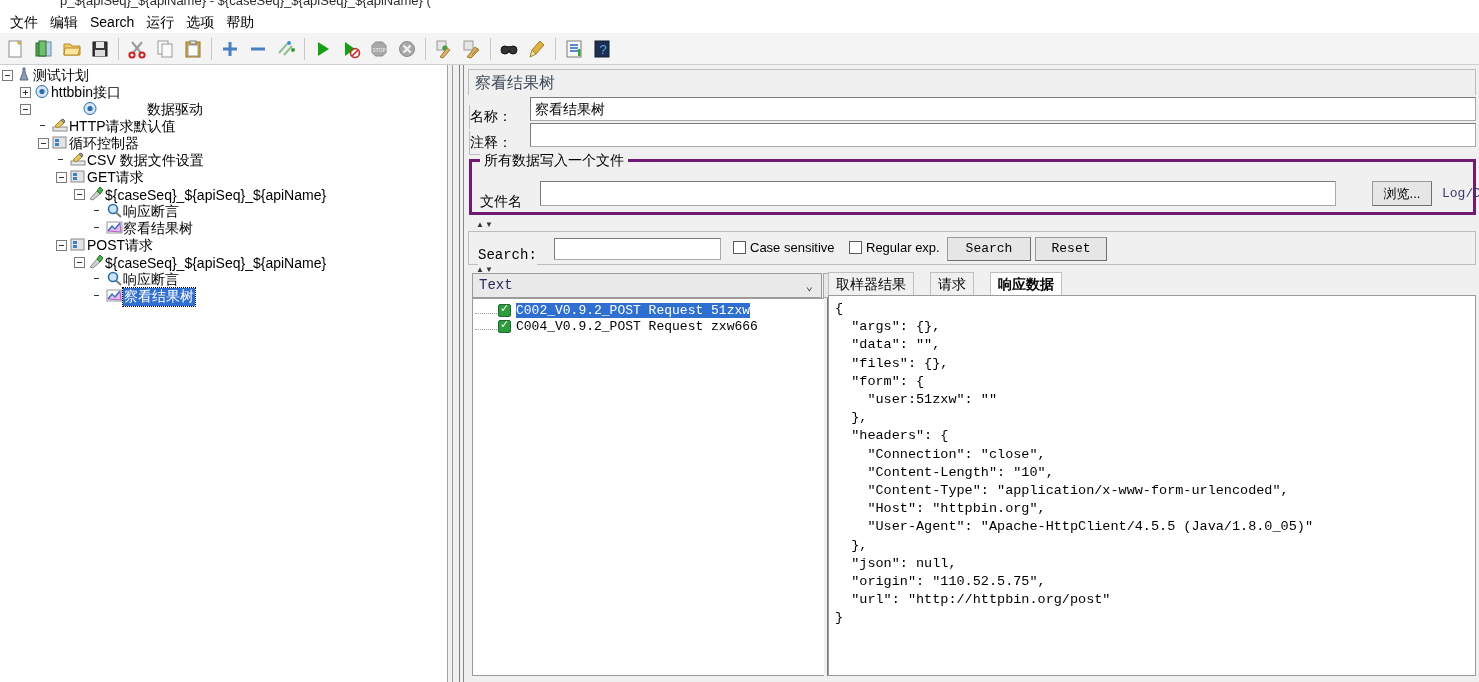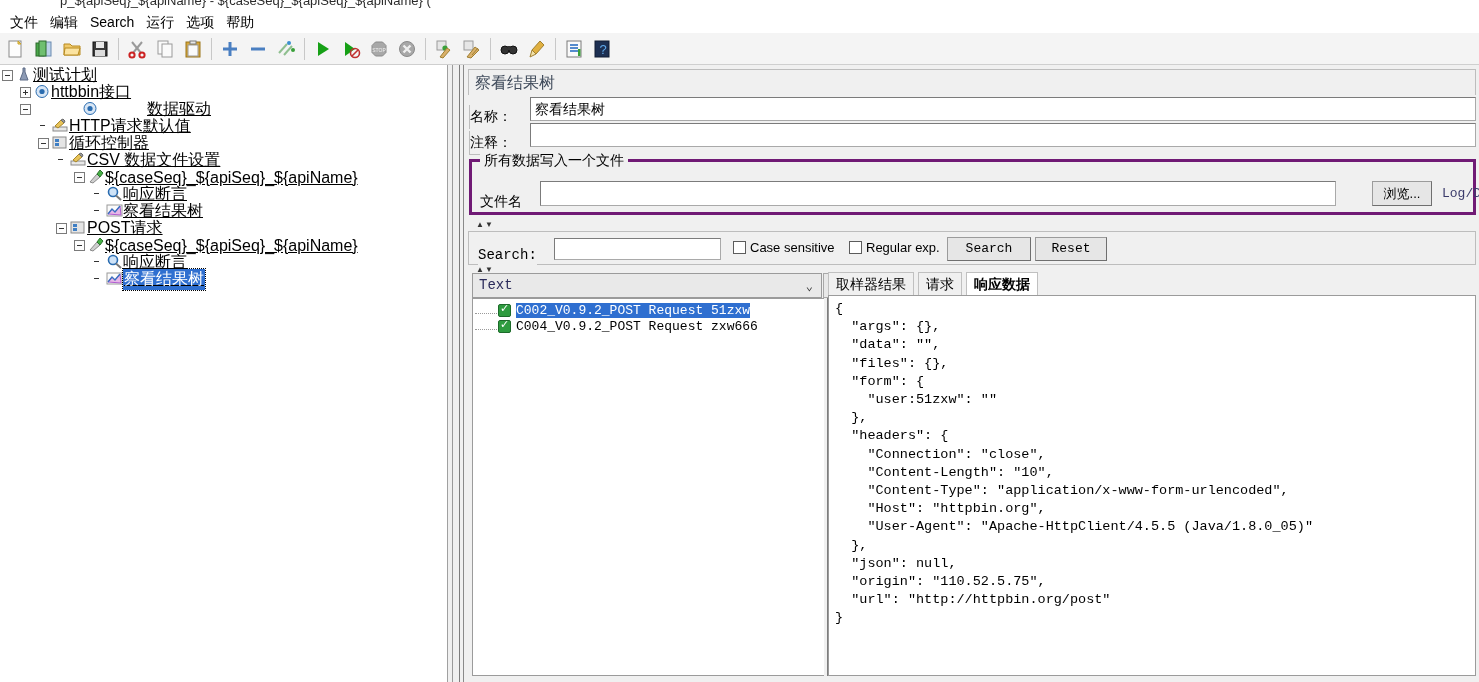--- a/index.html
+++ b/index.html
@@ -60,21 +60,21 @@
   }
   .splitter .grip2 {
     position:absolute; left:10px; top:0; width:1px; height:617px; background:#7d7d7d;
   }
   .right-panel {
     position:absolute; left:463px; top:65px; width:1016px; height:617px;
     background:#f0f0f0; border-left:1px solid #8a8a8a; overflow:hidden;
   }
 
   
-  .tree { position:relative; padding:2px 16px 0 2px; font-size:16px;text-decoration:underline; }
+  .tree { position:relative; padding:2px 16px 0 2px; font-size:14px; }
   .tnode { position:relative; height:17px; display:flex; align-items:center; white-space:nowrap; }
   .tnode .handle {
     width:11px; height:11px; flex:0 0 11px; margin-right:2px;
     border:1px solid #7a7a7a; background:#fdfdfd; position:relative;
     font-size:9px; line-height:9px; text-align:center; color:#000; cursor:pointer;
   }
   .tnode .handle::before {
     content:""; position:absolute; left:2px; top:4px; width:5px; height:1px; background:#333;
   }
   .tnode .handle.plus::after {
@@ -178,21 +178,21 @@
     background:#2e9b3f; position:relative; border:1px solid #1c6b2a;
   }
   .rl-item .ok::after {
     content:"✓"; position:absolute; left:1px; top:-3px; font-size:11px; color:#fff;
     font-family:"DejaVu Sans", sans-serif;
   }
   .rl-item .txt { color:#000; }
   .rl-item.selected .txt { background:#2f6fd0; color:#ffffff; }
 
   .tabstrip {
-    position:absolute; display:flex; align-items:flex-end; gap:4px; height:24px;
+    position:absolute; display:flex; align-items:flex-end; gap:16px; height:24px;
   }
   .tab {
     font-size:14px; color:#000; padding:2px 7px; background:#f0f0f0;
     border:1px solid #c0c0c0; border-bottom:none; cursor:default; line-height:19px;
   }
   .tab.active { background:#ffffff; font-weight:bold; }
   .tabpanel {
     position:absolute; background:#ffffff; border:1px solid #9b9b9b; overflow:hidden;
   }
   .jsonpre {
@@ -405,20 +405,29 @@
           <span class="lbl">循环控制器</span>
         </div>
         <div class="tnode" style="padding-left: 54px;">
           <span class="handle none"></span>
           <span class="ico ic-config"><svg width="17" height="15" viewBox="0 0 17 15">
               <rect x="1" y="9" width="14" height="4" fill="#e8e8e8" stroke="#8a8a8a"></rect>
               <path d="M3 8 L9 2 L12 5 L6 10 Z" fill="#e8c45a" stroke="#a8862a"></path>
               <path d="M9 2 L11 1 L13 3 L12 5 Z" fill="#9a9a9a" stroke="#6a6a6a"></path>
             </svg></span>
           <span class="lbl">CSV 数据文件设置</span>
+        </div>
+        <div class="tnode" style="padding-left: 54px;">
+          <span class="handle"></span>
+          <span class="ico ic-ctrl"><svg width="16" height="15" viewBox="0 0 16 15">
+              <rect x="1" y="2" width="13" height="11" fill="#e4e4e4" stroke="#8a8a8a"></rect>
+              <rect x="3" y="4" width="4" height="3" fill="#3f7fc4"></rect>
+              <rect x="3" y="8" width="4" height="3" fill="#3f7fc4"></rect>
+            </svg></span>
+          <span class="lbl">GET请求</span>
         </div>
         <div class="tnode" style="padding-left: 72px;">
           <span class="handle"></span>
           <span class="ico ic-sampler"><svg width="17" height="15" viewBox="0 0 17 15">
               <path d="M2 13 L9 5 L12 8 L5 14 Z" fill="#cfcfcf" stroke="#8a8a8a"></path>
               <path d="M9 5 L12 1 L15 4 L12 8 Z" fill="#45b045" stroke="#2b702b"></path>
             </svg></span>
           <span class="lbl">${caseSeq}_${apiSeq}_${apiName}</span>
         </div>
         <div class="tnode" style="padding-left: 90px;">

